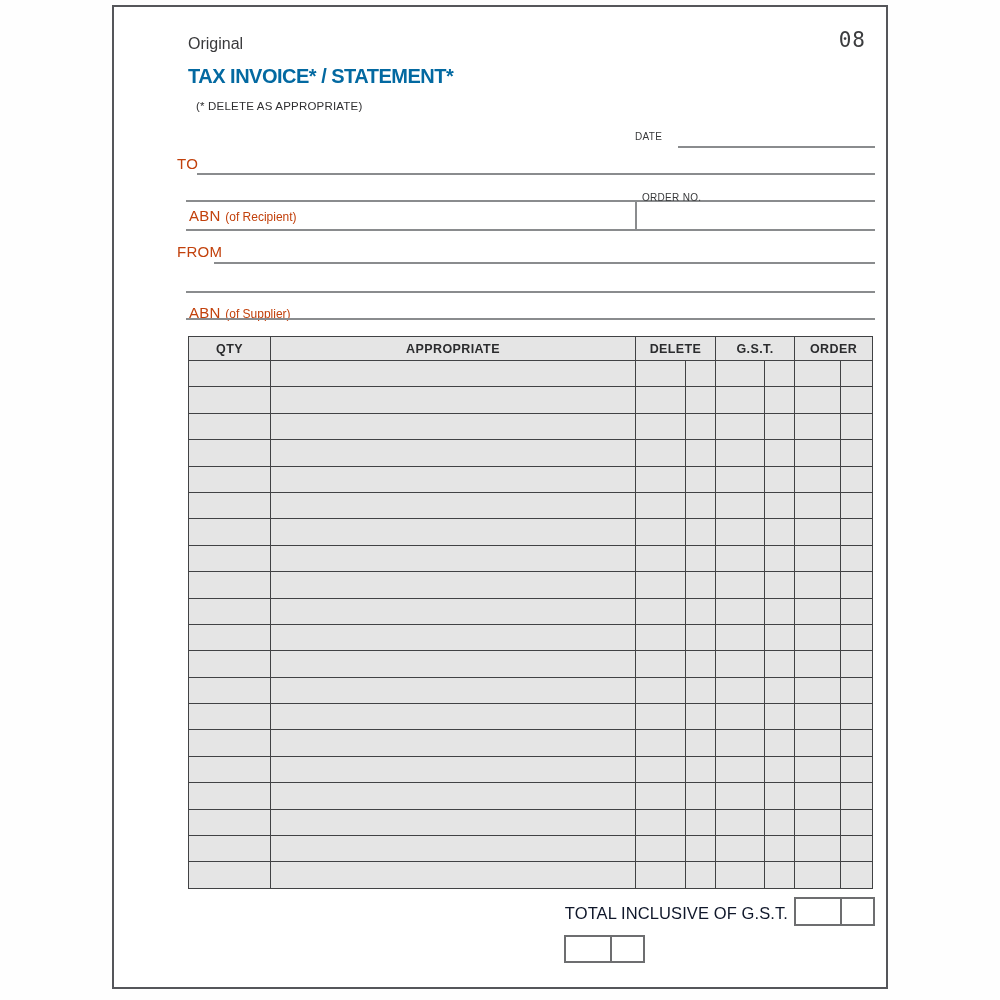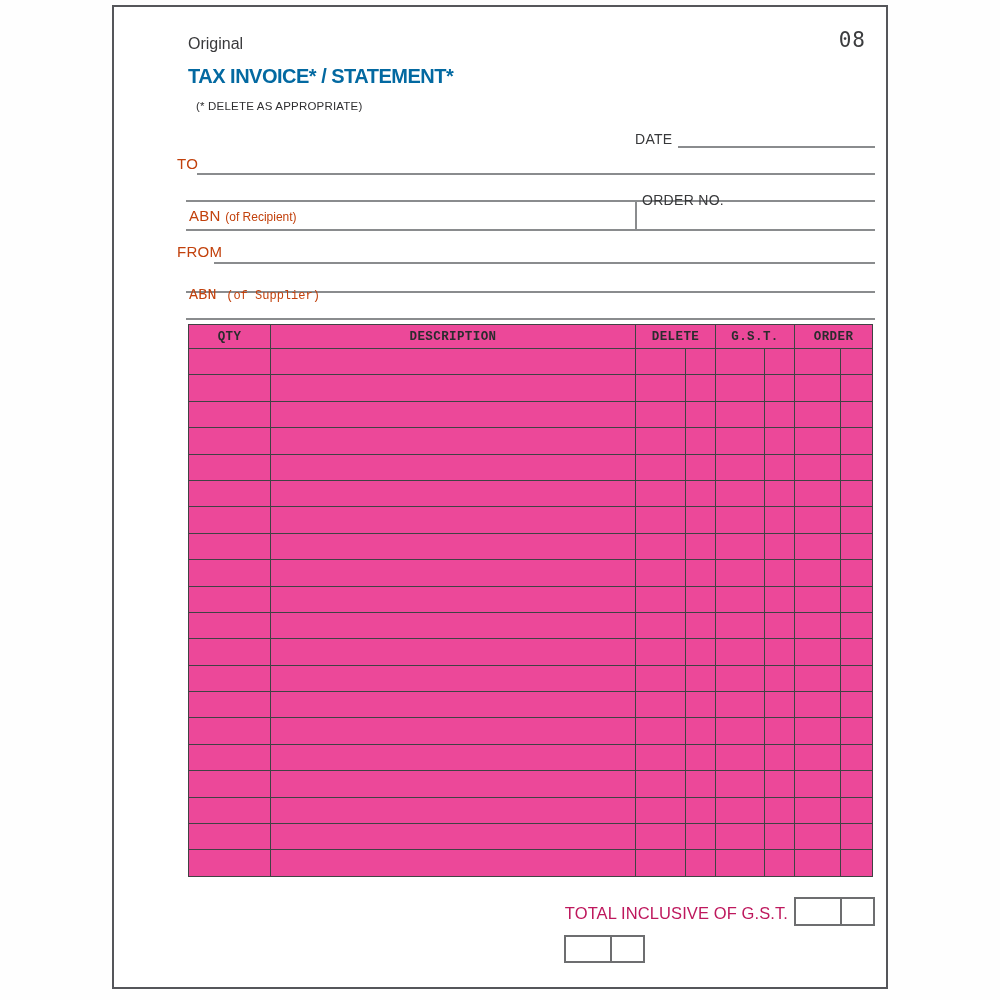--- a/index.html
+++ b/index.html
@@ -17,39 +17,38 @@
   .rule { position: absolute; height: 2px; background: #8a8c8e; }
   .vline { position: absolute; width: 2px; background: #8a8c8e; }
 
   .copy-label { font-size: 16px; color: #39393b; }
   .page-num { font-family: "DejaVu Sans Mono", monospace; font-size: 21px; color: #3c3d3f; letter-spacing: 1px; }
   .title { font-size: 20px; font-weight: bold; letter-spacing: -0.5px; color: #0369a1; }
   .subtitle { font-size: 11.5px; color: #2f2f31; letter-spacing: 0.2px; }
 
   .field-label { font-size: 15px; color: #c2410c; letter-spacing: 0.3px; }
   .field-label small { font-size: 12px; letter-spacing: 0; }
-  .field-label-sm { font-size: 14px; color: #37383a; letter-spacing: 0.3px; }
+  .field-label-sm { font-size: 10px; color: #37383a; letter-spacing: 0.3px; }
 
   table.grid {
-    position: absolute; left: 74px; top: 317px;
+    position: absolute; left: 74px; top: 329px;
     width: 684px; table-layout: fixed; border-collapse: collapse;
-    background: #ec4899;
-    font-family: Liberation Mono, monospace;
+    background: #e5e5e5;
   }
   table.grid th, table.grid td {
     border: 1.5px solid #414244; padding: 0; font-weight: normal;
   }
   table.grid thead tr { height: 24px; }
   table.grid thead th {
     font-size: 12.5px; font-weight: bold; color: #2b2c2e;
     text-align: center; letter-spacing: 0.4px;
   }
   table.grid tbody tr { height: 26.4px; }
 
-  .totals-label { font-size: 16.5px; color: #be185d; letter-spacing: 0.1px; }
+  .totals-label { font-size: 16.5px; color: #0f172a; letter-spacing: 0.1px; }
   .money-box {
     position: absolute; border: 2px solid #6d6e70; background: #ffffff;
     box-sizing: border-box; display: flex;
   }
   .money-box .dollars { border-right: 2px solid #6d6e70; box-sizing: border-box; }
   .money-box .cents { flex: 1; }
 </style>
 </head>
 <body>
 
@@ -74,41 +73,41 @@
       <small>(of Recipient)</small>
     </div>
     <div class="abs field-label-sm" style="left:528px; top:185px;">ORDER NO.</div>
     <div class="rule" style="left:72px; top:222px; width:689px;"></div>
 
     <div class="abs field-label" style="left:63px; top:236px;">FROM</div>
     <div class="rule" style="left:100px; top:255px; width:661px;"></div>
 
     <div class="rule" style="left:72px; top:284px; width:689px;"></div>
 
-    <div class="abs field-label" style="left:75px; top:280px;font-family:Liberation Mono, monospace;">
+    <div class="abs field-label" style="left:75px; top:297px;">
       <span>ABN</span>
       <small>(of Supplier)</small>
     </div>
     <div class="rule" style="left:72px; top:311px; width:689px;"></div>
 
     <table class="grid">
       <colgroup>
         <col style="width:82px">
           <col style="width:365px">
         <col style="width:50px">
           <col style="width:30px">
         <col style="width:49px">
           <col style="width:30px">
         <col style="width:46px">
           <col style="width:32px">
       </colgroup>
       <thead>
         <tr>
           <th>QTY</th>
-          <th>DESCRIPTION</th>
+          <th>APPROPRIATE</th>
           <th colspan="2">DELETE</th>
           <th colspan="2">G.S.T.</th>
           <th colspan="2">ORDER</th>
         </tr>
       </thead>
       <tbody>
   <tr>
     <td></td>
     <td></td>
     <td></td>

